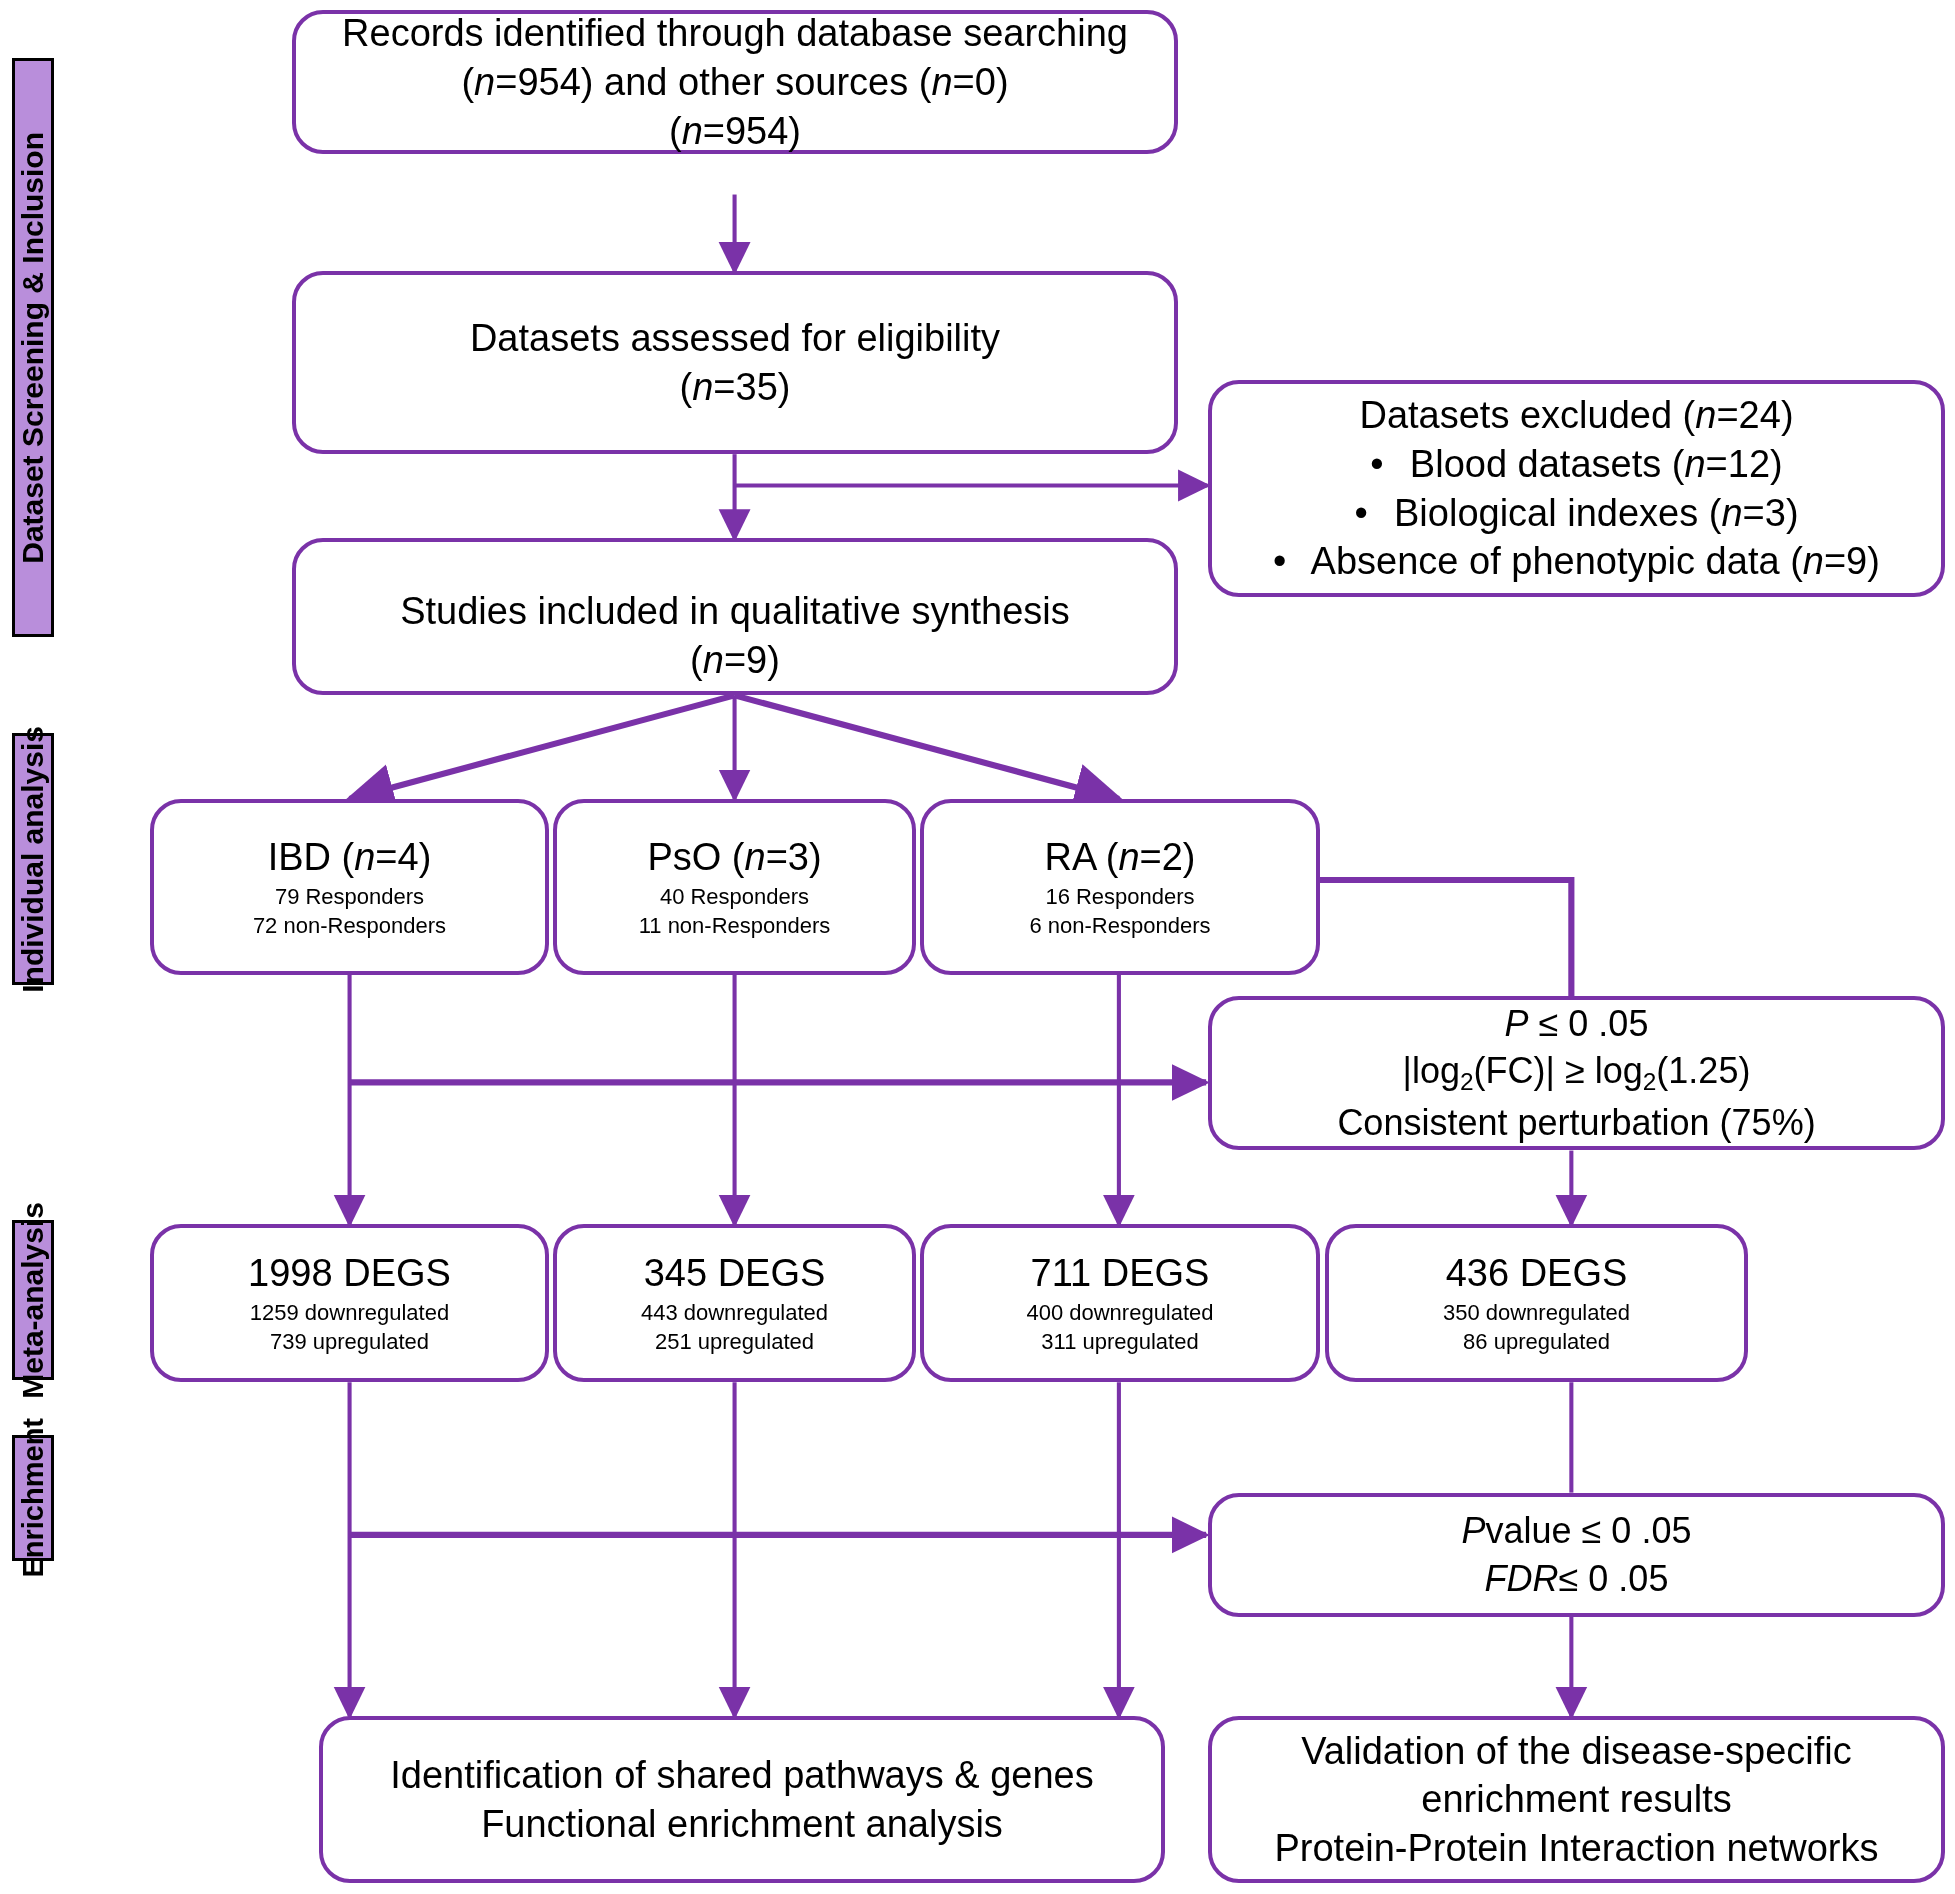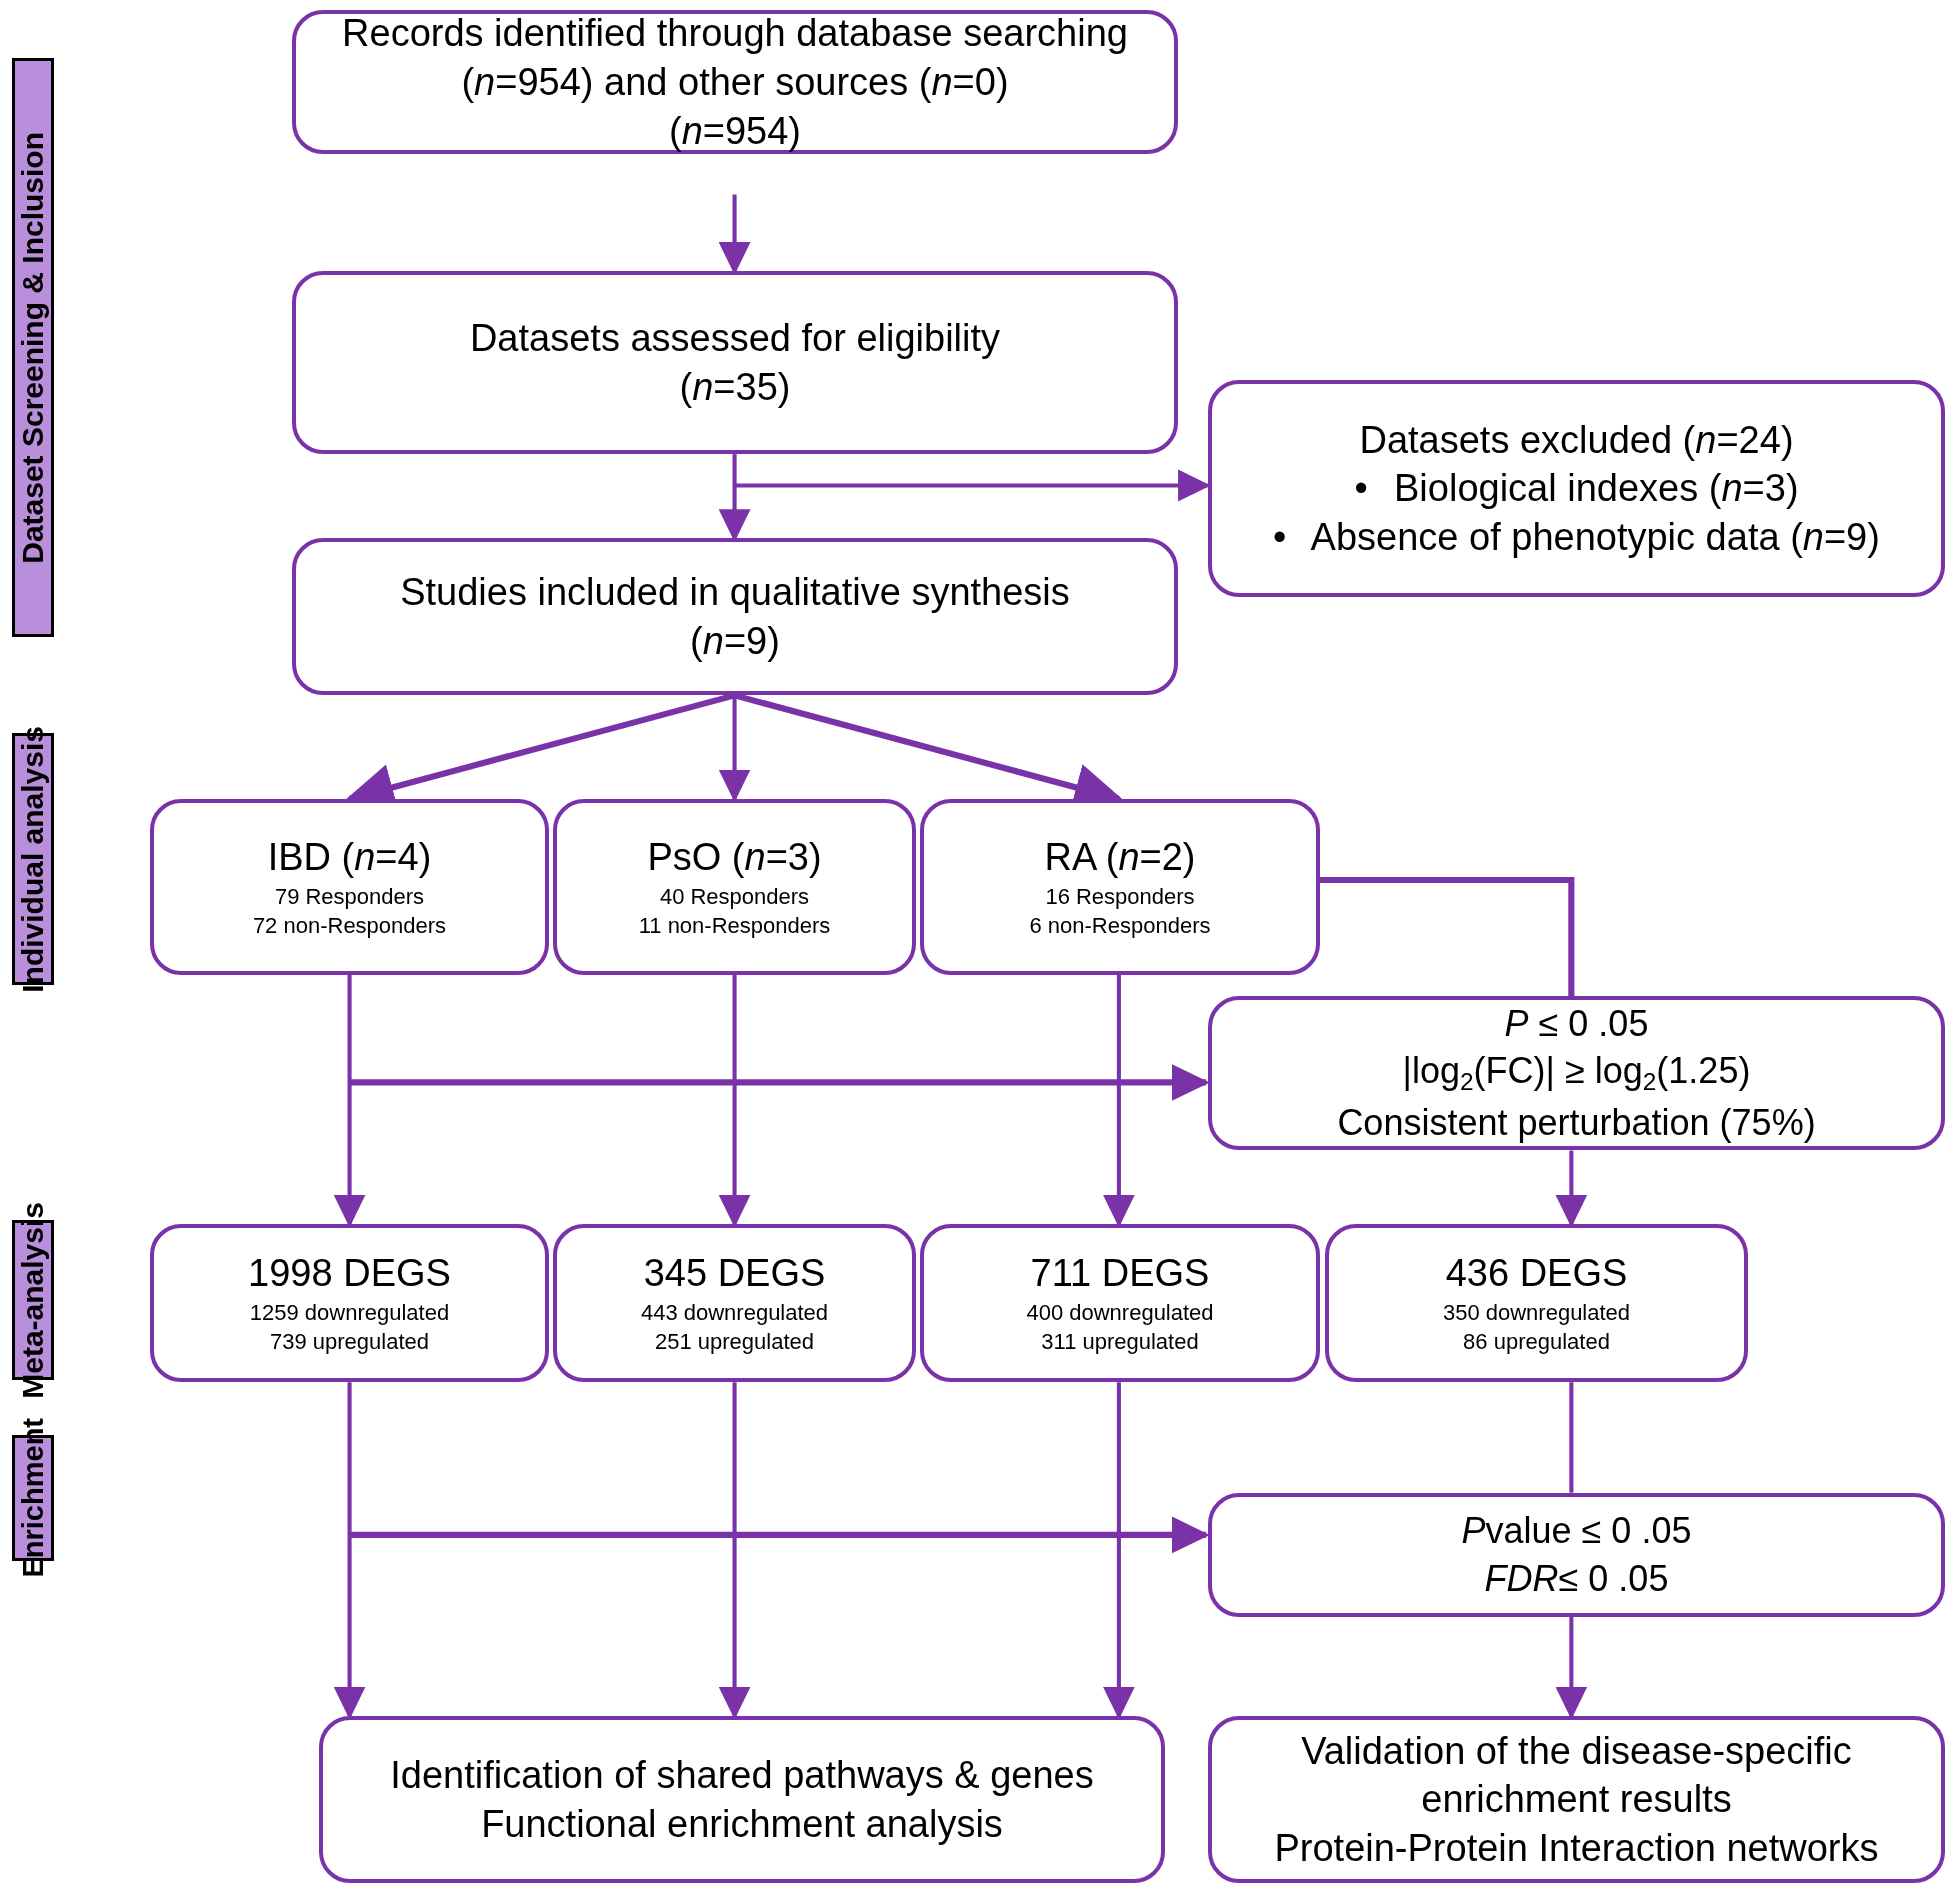--- a/index.html
+++ b/index.html
@@ -156,33 +156,37 @@
   </div>
 
   <div class="node" style="left:292px; top:271px; width:886px; height:183px;">
     <span class="line title-line">Datasets assessed for eligibility</span>
     <span class="line title-line"><span>(</span><em class="n">n</em><span>=35)</span></span>
   </div>
 
   <div class="node" style="left:1208px; top:380px; width:737px; height:217px; padding:4.1px 19px;">
     <span class="line title-line"><span>Datasets excluded (</span><em class="n">n</em><span>=24)</span></span>
 
+    <div class="line title-line bullet-row">
+      <span class="bullet-dot">•</span>
+      <span><span>Blood datasets (</span><em class="n">n</em><span>=12)</span></span>
+    </div>
 
     <div class="line title-line bullet-row">
       <span class="bullet-dot">•</span>
       <span><span>Biological indexes (</span><em class="n">n</em><span>=3)</span></span>
     </div>
 
     <div class="line title-line bullet-row">
       <span class="bullet-dot">•</span>
       <span><span>Absence of phenotypic data (</span><em class="n">n</em><span>=9)</span></span>
     </div>
   </div>
 
-  <div class="node" style="left:292px; top:538px; width:886px; height:157px;">
+  <div class="node" style="left:292px; top:538px; width:886px; height:157px;justify-content:flex-end;">
     <span class="line title-line">Studies included in qualitative synthesis</span>
     <span class="line title-line"><span>(</span><em class="n">n</em><span>=9)</span></span>
   </div>
 
   <div class="node" style="left:150px; top:799px; width:399px; height:176px;">
     <span class="line title-line"><span>IBD (</span><em class="n">n</em><span>=4)</span></span>
     <span class="line sub-line">79 Responders</span>
     <span class="line sub-line">72 non-Responders</span>
   </div>
 

